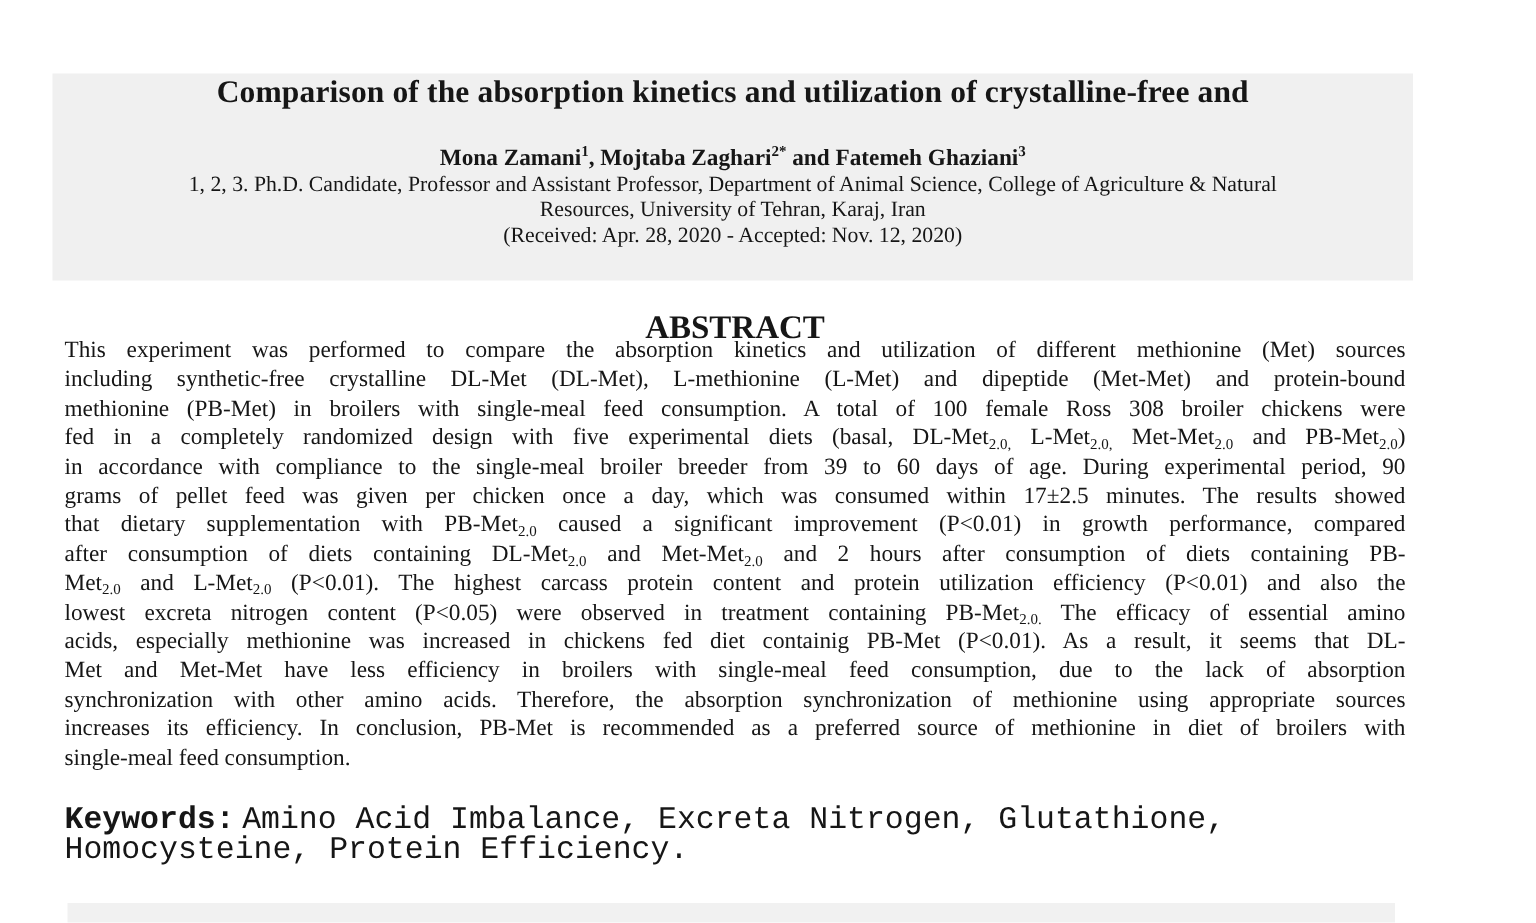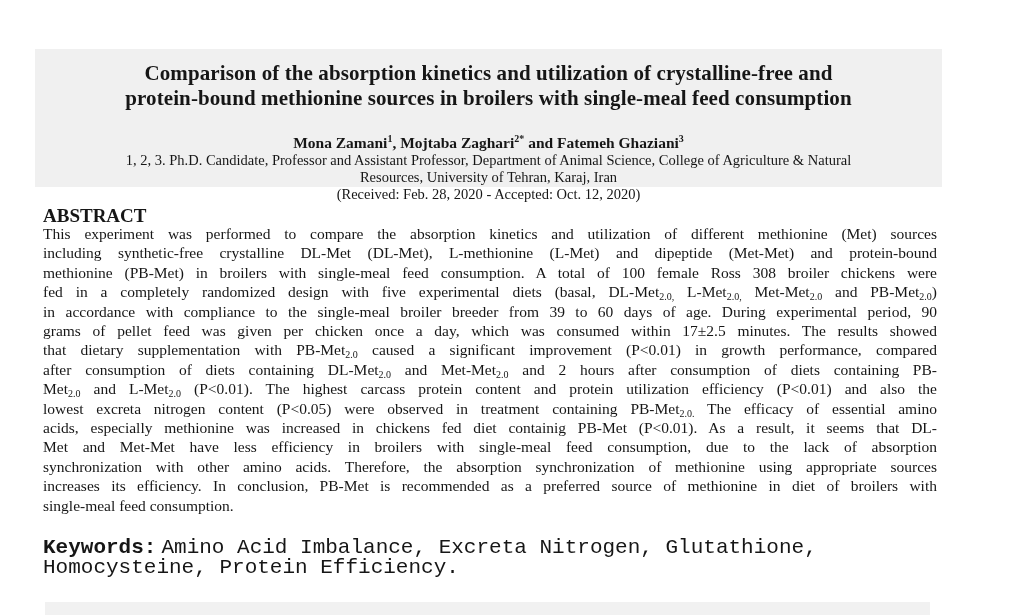--- a/index.html
+++ b/index.html
@@ -13,42 +13,42 @@
   }
 
   .header-box {
     position: absolute;
     left: 35px; top: 49px;
     width: 907px; height: 138px;
     background: #f0f0f0;
     text-align: center;
   }
   .title {
-    padding-top: 12px;
+    padding-top: 0;
     font-weight: bold;
     font-size: 21px;
     line-height: 25px;
     letter-spacing: 0.1px;
   }
   .authors {
     margin-top: 23px;
     font-weight: bold;
     font-size: 15.5px;
     line-height: 18px;
   }
   .affil { font-size: 14.5px; line-height: 17px; }
   .received { font-size: 14.5px; line-height: 17px; }
 
   .abstract-heading {
     position: absolute;
     left: 43px; top: 205px;
     width: 894px;
-    text-align: left;
+    text-align: center;
     font-weight: bold;
-    font-size: 19px;
+    font-size: 22px;
   }
   .abstract-body {
     position: absolute;
     left: 43px; top: 224px;
     width: 894px;
     font-size: 15.5px;
     line-height: 19.4px;
   }
   .abstract-body .line {
     text-align: justify;
@@ -88,28 +88,27 @@
     width: 885px; height: 13px;
     background: #f1f1f1;
   }
 </style>
 </head>
 <body>
 
 <div class="header-box">
   <div class="title">
       <div class="title-line">Comparison of the absorption kinetics and utilization of crystalline-free and</div>
-      <div class="title-line">protein-bound methionine sources in broilers with single-meal feed consumption</div>
     </div>
   <div class="authors">Mona Zamani<sup>1</sup>, Mojtaba Zaghari<sup>2*</sup> and Fatemeh Ghaziani<sup>3</sup></div>
   <div class="affil">
       <div class="affil-line">1, 2, 3. Ph.D. Candidate, Professor and Assistant Professor, Department of Animal Science, College of Agriculture &amp; Natural</div>
       <div class="affil-line">Resources, University of Tehran, Karaj, Iran</div>
     </div>
-  <div class="received">(Received: Feb. 28, 2020 - Accepted: Oct. 12, 2020)</div>
+  <div class="received">(Received: Apr. 28, 2020 - Accepted: Nov. 12, 2020)</div>
 </div>
 
 <div class="abstract-heading">ABSTRACT</div>
 
 <div class="abstract-body">
     <div class="line">This experiment was performed to compare the absorption kinetics and utilization of different methionine (Met) sources</div>
     <div class="line">including synthetic-free crystalline DL-Met (DL-Met), L-methionine (L-Met) and dipeptide (Met-Met) and protein-bound</div>
     <div class="line">methionine (PB-Met) in broilers with single-meal feed consumption. A total of 100 female Ross 308 broiler chickens were</div>
     <div class="line">fed in a completely randomized design with five experimental diets (basal, DL-Met<sub>2.0,</sub> L-Met<sub>2.0,</sub> Met-Met<sub>2.0</sub> and PB-Met<sub>2.0</sub>)</div>
     <div class="line">in accordance with compliance to the single-meal broiler breeder from 39 to 60 days of age. During experimental period, 90</div>

